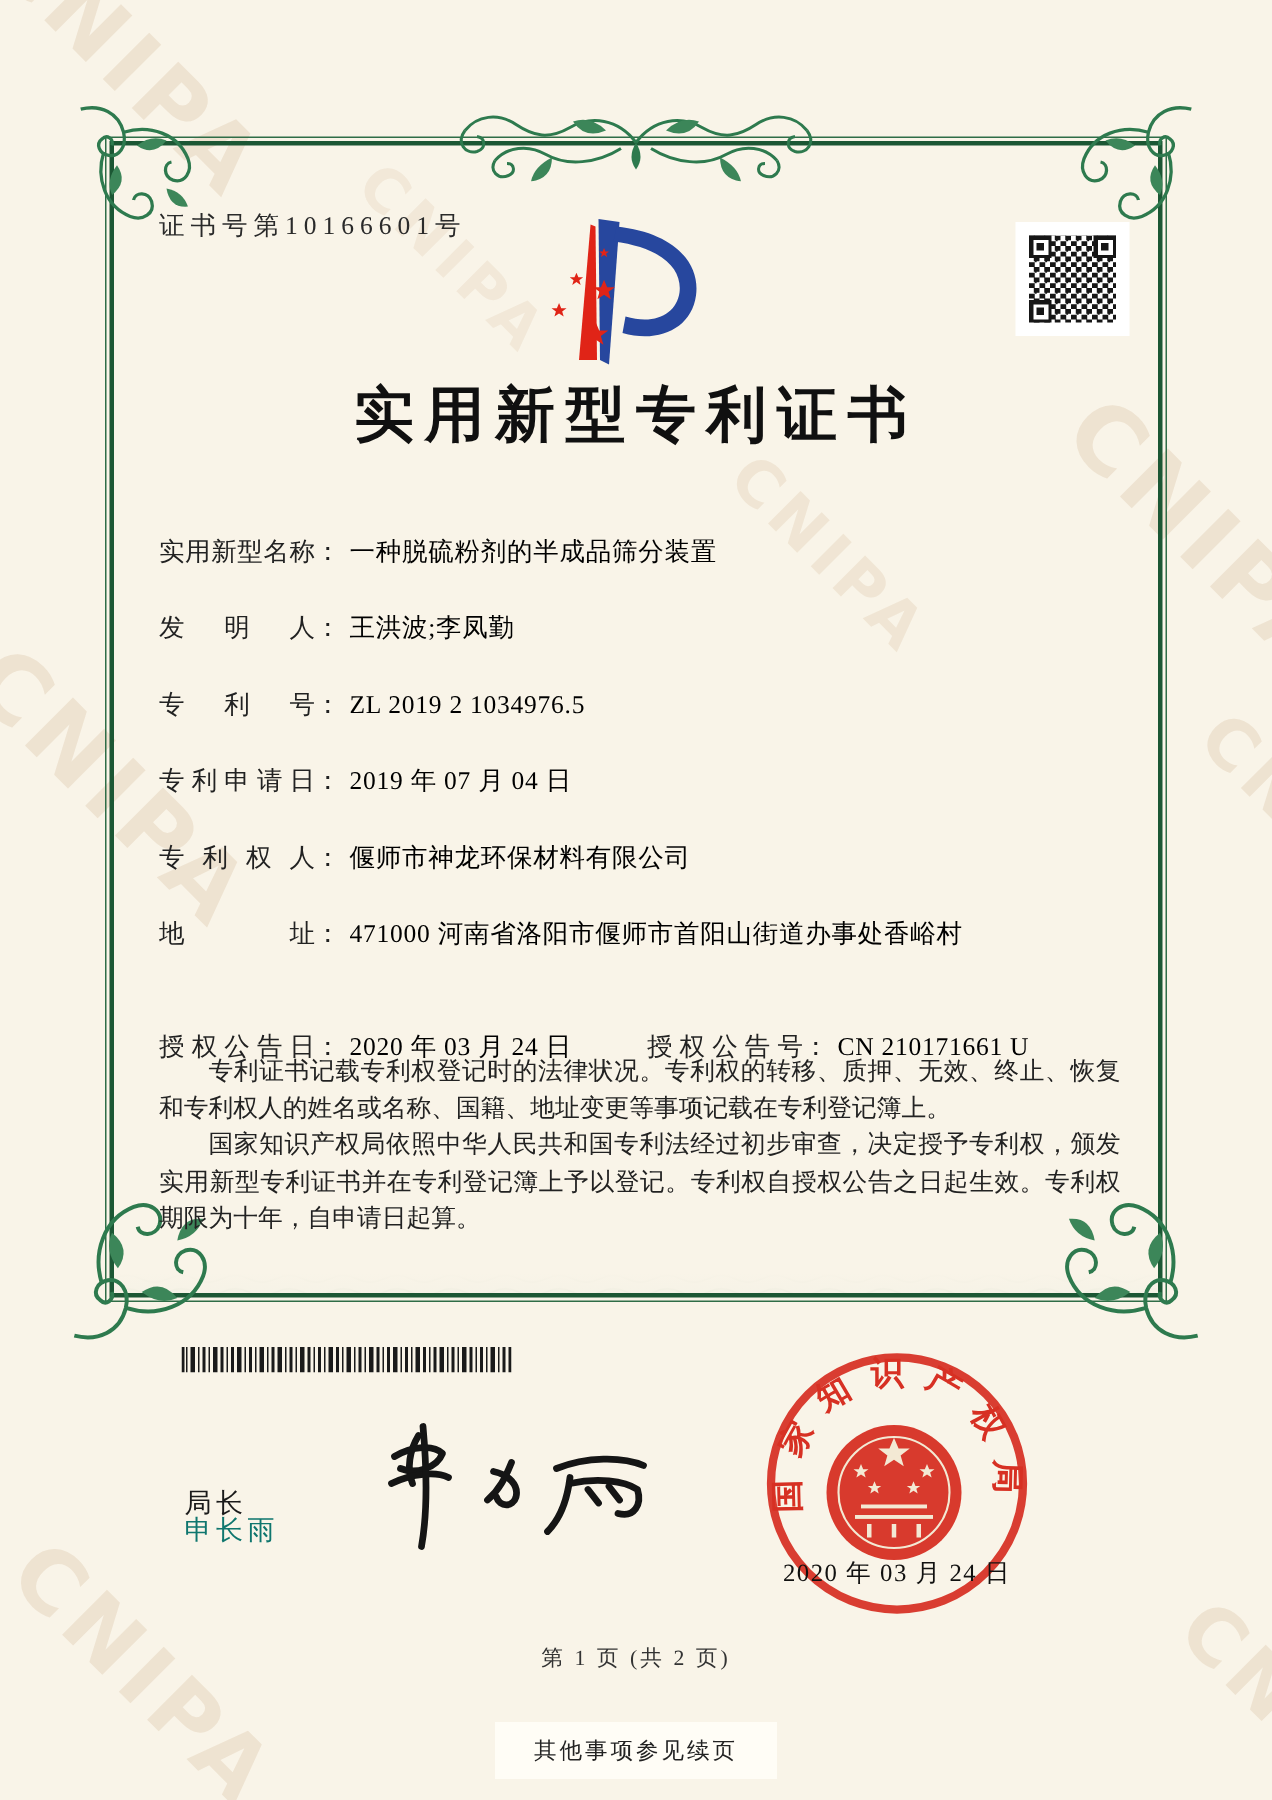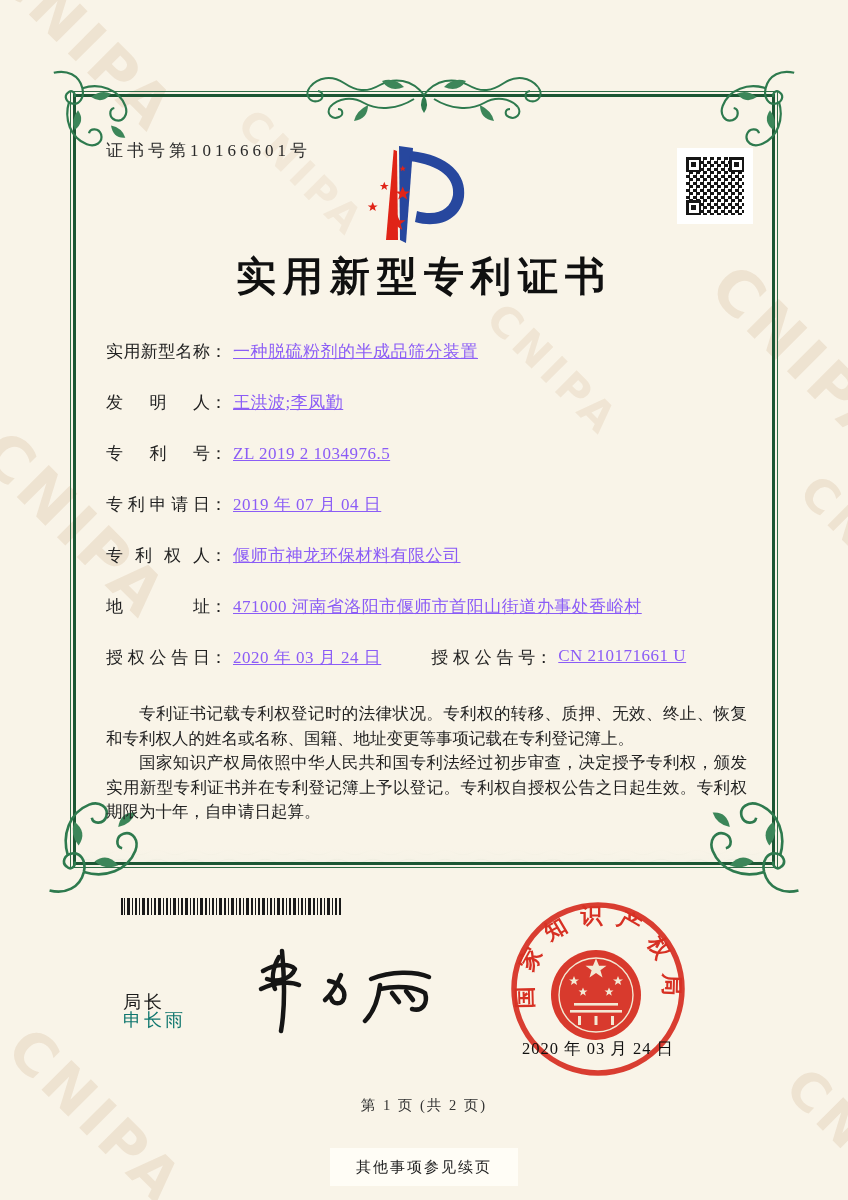--- a/index.html
+++ b/index.html
@@ -72,30 +72,30 @@
   .finder::after{content:'';position:absolute;inset:5px;background:#161616;}
   .f-tl{left:0;top:0;} .f-tr{right:0;top:0;} .f-bl{left:0;bottom:0;}
 
   .title{
     position:absolute;left:0;right:0;top:157px;
     text-align:center;font-size:40px;font-weight:bold;
     letter-spacing:7px;color:#101010;
   }
 
   
-  .fields{position:absolute;left:35px;right:33px;top:248px;}
+  .fields{position:absolute;left:35px;right:33px;top:264px;}
   .frow{display:flex;align-items:baseline;height:29px;margin-bottom:22px;font-size:17px;}
   .flabel{
     display:inline-block;width:104px;
     text-align:justify;text-align-last:justify;
     color:#222;flex:none;
   }
   .fcolon{flex:none;color:#222;}
-  .fvalue{margin-left:6px;color:#8b5cf6;letter-spacing:0.5px;white-space:nowrap;text-decoration:underline;}
-  .fpair{display:flex;align-items:flex-start;}
+  .fvalue{margin-left:6px;color:#000000;letter-spacing:0.5px;white-space:nowrap;}
+  .fpair{display:flex;align-items:center;margin-top:24px;}
   .fpair.second{margin-left:50px;}
 
   
   .bodytext{
     position:absolute;left:35px;right:30px;top:610px;
     font-size:16.5px;line-height:24.5px;text-align:justify;color:#222;
   }
   .bodytext p{margin:0;text-indent:2em;}
 
   

